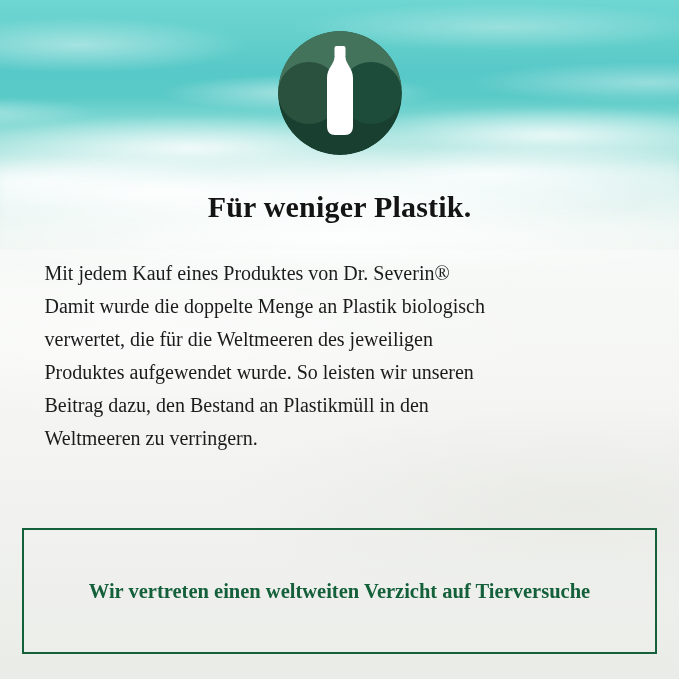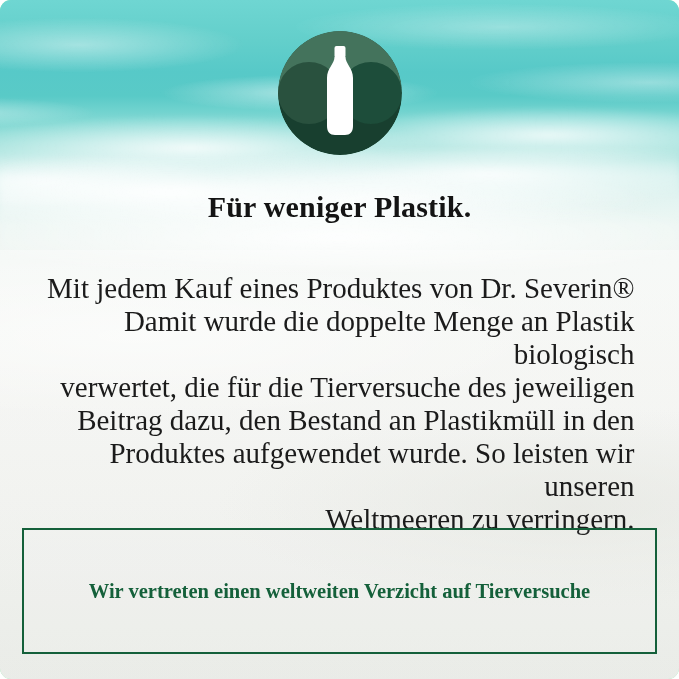--- a/index.html
+++ b/index.html
@@ -12,21 +12,20 @@
     font-family: "Liberation Serif", serif;
     overflow: hidden;
   }
 
   .poster {
     position: relative;
     width: 679px;
     height: 679px;
     overflow: hidden;
     background: #86efac;
-    border-radius: 11px;
   }
 
   
   .bg {
     position: absolute;
     inset: 0;
     background:
       
       linear-gradient(to bottom,
         #6fd6d2 0px,
@@ -122,26 +121,26 @@
     text-align: center;
     font-size: 30px;
     font-weight: bold;
     color: #141414;
     letter-spacing: 0.2px;
   }
 
   
   .body-text {
     position: absolute;
-    top: 272px;
+    top: 257px;
     left: 50%;
     transform: translateX(-50%);
     width: 590px;
-    text-align: right;
-    font-size: 29px;
+    text-align: left;
+    font-size: 20px;
     line-height: 33px;
     color: #1b1b1b;
   }
 
   
   .pledge-box {
     position: absolute;
     left: 22px;
     top: 528px;
     width: 635px;
@@ -192,23 +191,23 @@
         </g>
       </svg>
     </div>
   </div>
 
   <div class="headline">Für weniger Plastik.</div>
 
   <div class="body-text">
     <div>Mit jedem Kauf eines Produktes von Dr. Severin®</div>
     <div>Damit wurde die doppelte Menge an Plastik biologisch</div>
-    <div>verwertet, die für die Tierversuche des jeweiligen</div>
+    <div>verwertet, die für die Weltmeeren des jeweiligen</div>
+    <div>Produktes aufgewendet wurde. So leisten wir unseren</div>
     <div>Beitrag dazu, den Bestand an Plastikmüll in den</div>
-    <div>Produktes aufgewendet wurde. So leisten wir unseren</div>
     <div>Weltmeeren zu verringern.</div>
   </div>
 
   <div class="pledge-box">
     <div class="pledge-text">
       <div>Wir vertreten einen weltweiten Verzicht auf Tierversuche</div>
     </div>
   </div>
 
 </div>

